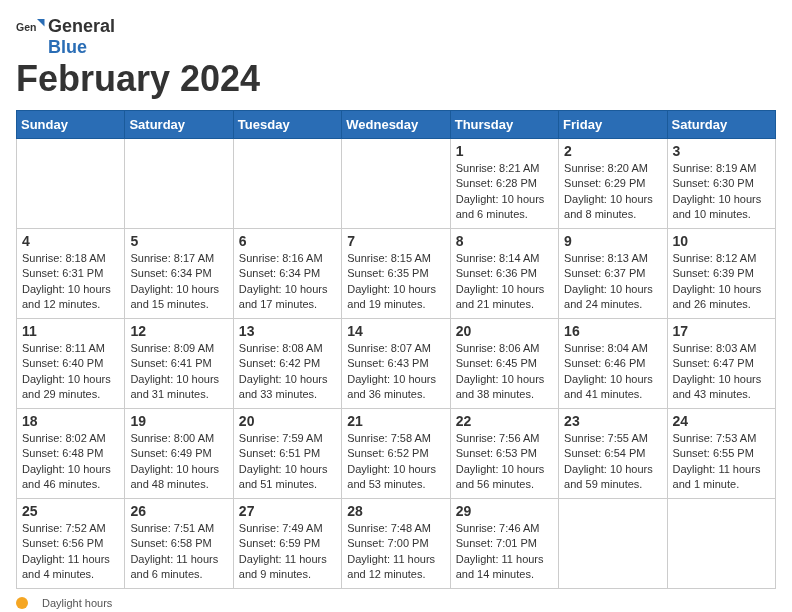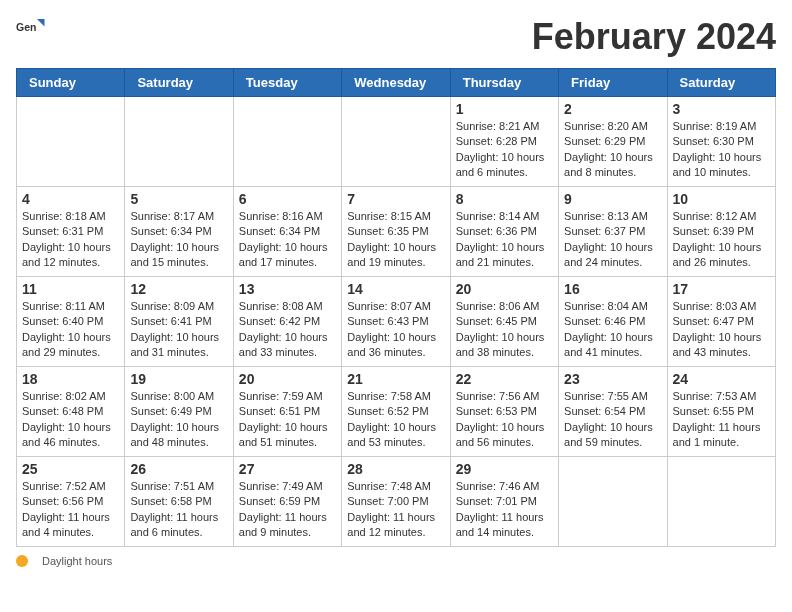--- a/index.html
+++ b/index.html
@@ -8,20 +8,21 @@
       background: #fff;
       width: 792px;
       min-height: 612px;
       padding: 16px;
     }
     .header {
       display: flex;
       justify-content: space-between;
       align-items: flex-start;
       margin-bottom: 10px;
+      flex-direction: column;
     }
     .logo {
       display: flex;
       align-items: flex-start;
     }
     .logo-icon {
       width: 30px;
       height: 30px;
       margin-right: 2px;
     }
@@ -38,21 +39,21 @@
       color: #555;
     }
     .calendar {
       width: 100%;
       border-collapse: collapse;
       font-size: 11px;
     }
     .calendar th {
       background-color: #2a6db5;
       color: #fff;
-      padding: 6px 12px;
+      padding: 6px 4px;
       text-align: left;
       font-size: 13px;
       font-weight: bold;
       border: 1px solid #1a5a9a;
     }
     .calendar td {
       border: 1px solid #ccc;
       vertical-align: top;
       padding: 4px 5px;
       width: 108px;
@@ -92,20 +93,24 @@
   </style>
 </head>
 <body>
 
 <div class="header">
   <div class="logo">
     <svg class="logo-icon" viewBox="0 0 40 40" xmlns="http://www.w3.org/2000/svg">
       <text x="0" y="20" font-size="14" font-weight="bold" fill="#333">Gen</text>
       <polygon points="28,4 38,4 38,14" fill="#2a6db5"></polygon>
     </svg>
+    <div>
+      <span style="font-size:18px;font-weight:bold;color:#333;">General</span><br>
+      <span style="font-size:18px;font-weight:bold;color:#2a6db5;">Blue</span>
+    </div>
   </div>
   <div class="title-block">
     <div class="month-title">February 2024</div>
   </div>
 </div>
 
 <table class="calendar">
   <thead>
     <tr>
     <th>Sunday</th>

